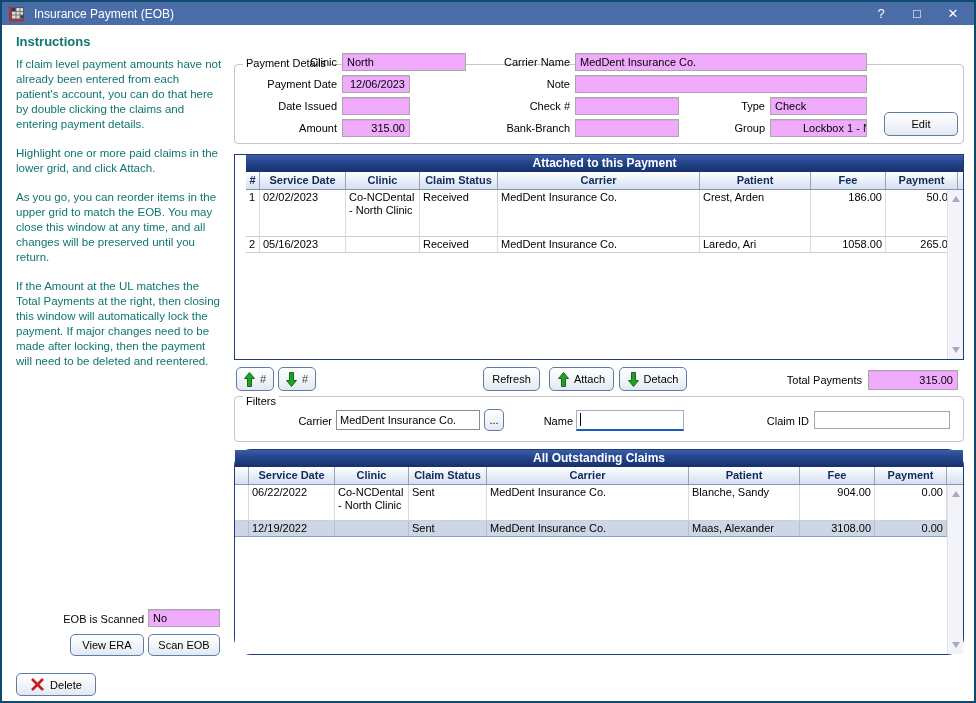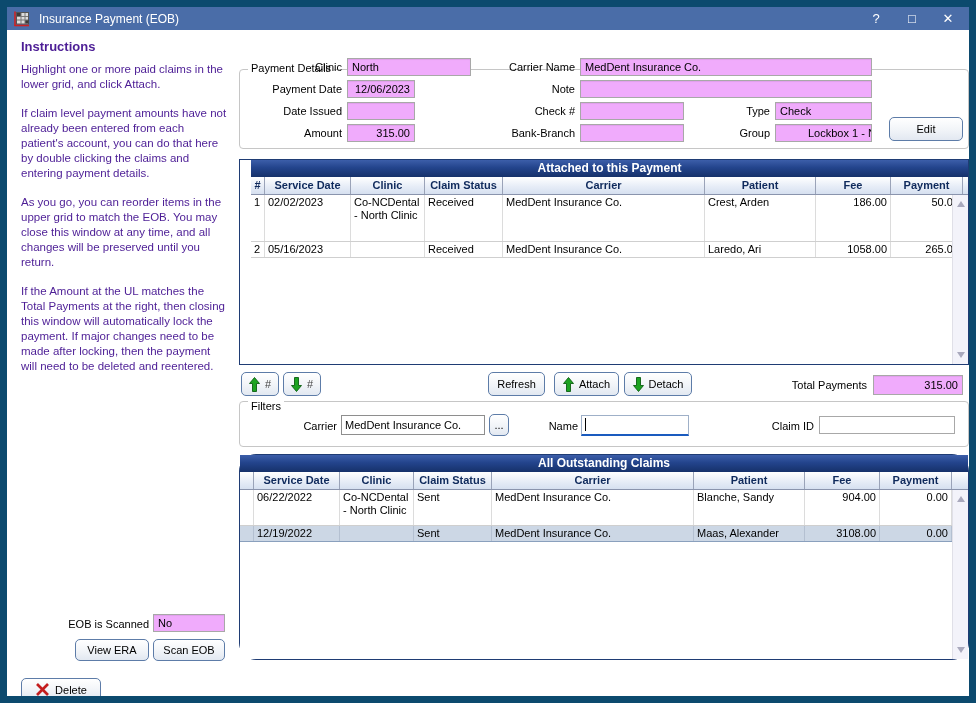--- a/index.html
+++ b/index.html
@@ -1,20 +1,20 @@
 <!DOCTYPE html>
 <html><head>
 <meta charset="utf-8">
 <style>
   * { margin:0; padding:0; box-sizing:border-box; }
   html,body { background:#888; }
   body { font-family:"Liberation Sans", sans-serif; }
   .window{
     position:relative; width:976px; height:703px; background:#fff;
-    border:7px solid #0c4a6e; overflow:hidden;
+    border:2px solid #0c4a6e; overflow:hidden;
   }
   
   .titlebar{
     position:absolute; top:0; left:0; right:0; height:23px; background:#4a6da8;
     display:flex; align-items:center; color:#fff;
   }
   .titlebar .app-icon{ margin-left:7px; width:16px; height:16px; }
   .titlebar .title-text{ margin-left:9px; font-size:12px; }
   .titlebar .controls{ position:absolute; right:10px; top:0; height:23px; display:flex; align-items:center; gap:14px; }
   .tb-btn{ width:22px; text-align:center; font-size:13px; color:#fff; cursor:default; }
@@ -64,21 +64,21 @@
   .tri-down{ width:0; height:0; border-left:4px solid transparent; border-right:4px solid transparent; border-top:6px solid #a9a9bd; }
   
   .txt{
     position:absolute; background:#fff; border:1px solid #8e8e8e; font-size:11px; padding:0 3px;
     font-family:"Liberation Sans", sans-serif; color:#000;
   }
   .name-wrap{ position:absolute; }
   .name-input{ width:100%; height:100%; background:#fff; border:1px solid #9fb0c8; border-bottom:2px solid #1a5bbf; font-size:11px; padding:0 3px; font-family:"Liberation Sans", sans-serif; }
   .caret{ position:absolute; left:4px; top:3px; width:1px; height:13px; background:#000; }
   
-  .instructions{ position:absolute; left:14px; top:32px; width:207px; color:#4c1d95; }
+  .instructions{ position:absolute; left:14px; top:32px; width:207px; color:#0f766e; }
   .instructions h2{ font-size:13px; margin-bottom:8px; }
   .instructions p{ font-size:11.5px; line-height:15px; margin-bottom:14px; }
   .arrow-ic{ display:inline-block; }
 </style>
 </head>
 <body>
 
 <div class="window">
 
   <div class="titlebar">
@@ -96,22 +96,22 @@
     <span class="title-text">Insurance Payment (EOB)</span>
     <div class="controls">
       <span class="tb-btn">?</span>
       <span class="tb-btn">□</span>
       <span class="tb-btn">✕</span>
     </div>
   </div>
 
   <div class="instructions">
     <h2>Instructions</h2>
+    <p>If claim level payment amounts have not already been entered from each patient's account, you can do that here by double clicking the claims and entering payment details.</p>
     <p>Highlight one or more paid claims in the lower grid, and click Attach.</p>
-    <p>If claim level payment amounts have not already been entered from each patient's account, you can do that here by double clicking the claims and entering payment details.</p>
     <p>As you go, you can reorder items in the upper grid to match the EOB.  You may close this window at any time, and all changes will be preserved until you return.</p>
     <p>If the Amount at the UL matches the Total Payments at the right, then closing this window will automatically lock the payment.  If major changes need to be made after locking, then the payment will need to be deleted and reentered.</p>
   </div>
 
   <div class="groupbox" style="left:232px; top:39px; width:730px; height:80px;margin-top:23px;">
     <span class="legend">Payment Details</span>
   </div>
   <span class="lbl" style="left:240px; top:53px; width:95px;">Clinic</span>
   <div class="ro-field" style="left:340px; top:51px; width:124px;">North</div>
   <span class="lbl" style="left:240px; top:75px; width:95px;">Payment Date</span>

